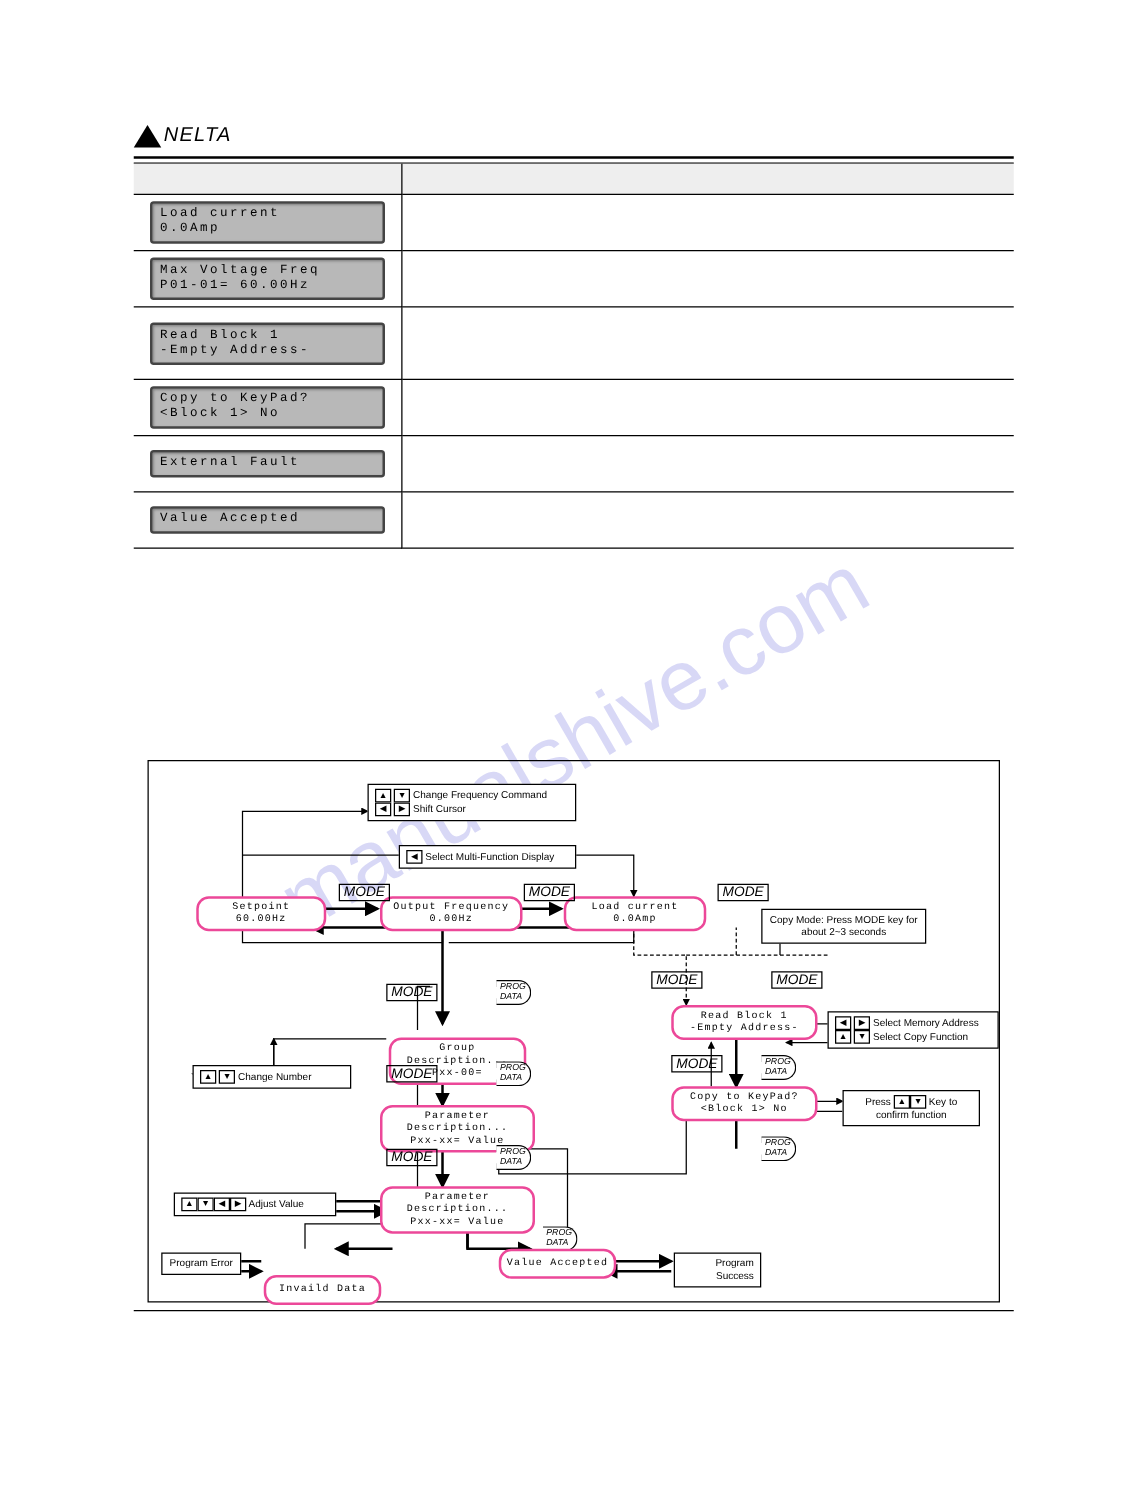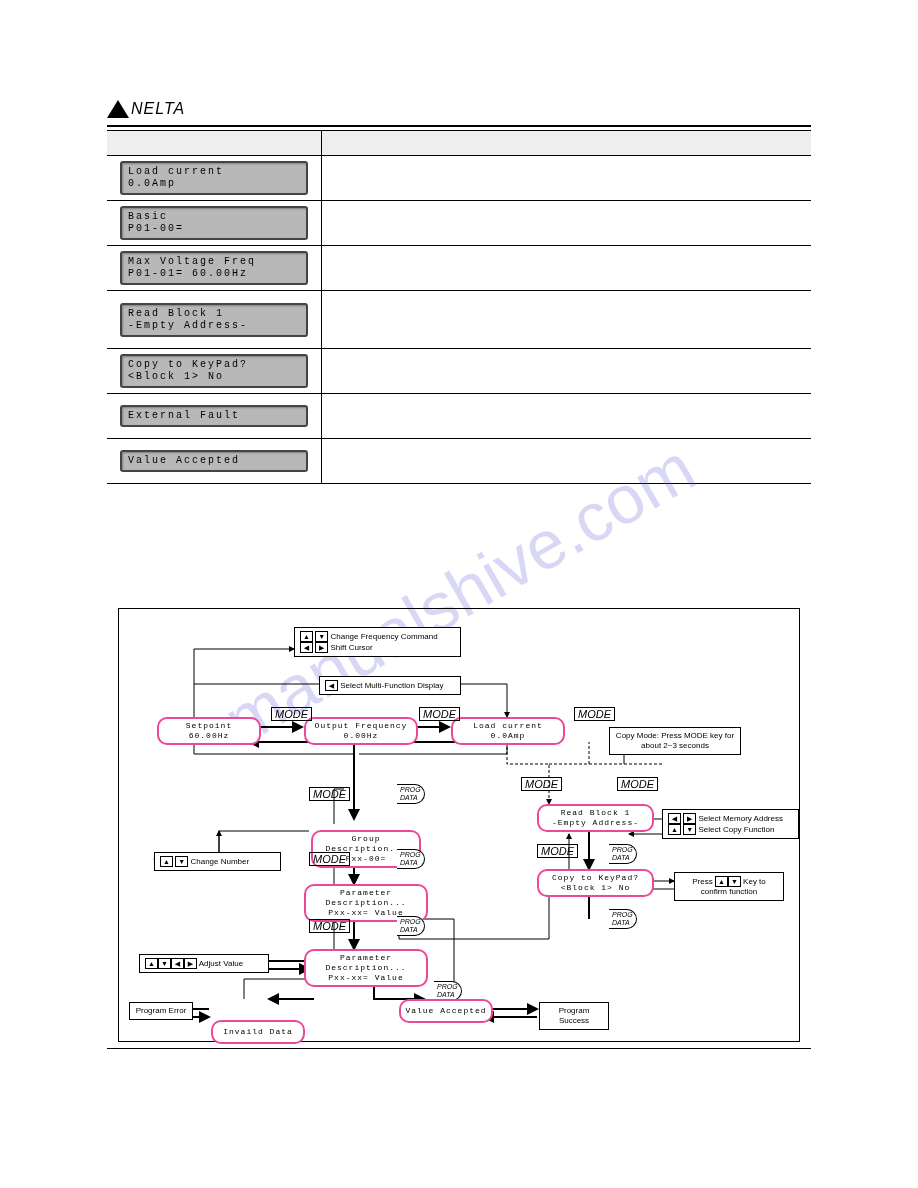--- a/index.html
+++ b/index.html
@@ -38,24 +38,20 @@
 <div class="dbl" style="top:125px"></div>
 
 <table class="tbl">
 <tbody>
         <tr>
           <td class="c1"></td>
           <td></td>
         </tr>
 <tr>
           <td class="c1"><div class="lcd"><span>Load current</span><span class="l2">        0.0Amp</span></div></td>
-          <td></td>
-        </tr>
-<tr>
-          <td class="c1"><div class="lcd"><span>Basic</span><span class="l2">P01-00=</span></div></td>
           <td></td>
         </tr>
 <tr>
           <td class="c1"><div class="lcd"><span>Max Voltage Freq</span><span class="l2">P01-01= 60.00Hz</span></div></td>
           <td></td>
         </tr>
 <tr style="height:58px">
           <td class="c1"><div class="lcd"><span>Read  Block  1</span><span class="l2">-Empty Address-</span></div></td>
           <td></td>
         </tr>
@@ -164,21 +160,21 @@
 <div class="parc" style="left:278px;top:240px">PROG<br>DATA</div>
 <div class="parc" style="left:278px;top:307px">PROG<br>DATA</div>
 <div class="parc" style="left:315px;top:372px">PROG<br>DATA</div>
 
 <div class="fbox2" style="left:35px;top:243px;width:115px"><span class="fkey">▲</span> <span class="fkey">▼</span> <span>Change Number</span></div>
 <div class="fbox2" style="left:20px;top:345px;width:118px"><span class="fkey">▲</span><span class="fkey">▼</span><span class="fkey">◀</span><span class="fkey">▶</span> <span>Adjust Value</span></div>
 
 <div class="fbox" style="left:92px;top:411px;width:82px;height:16px;line-height:16px">Invaild Data</div>
 <div class="fbox" style="left:280px;top:390px;width:82px;height:16px;line-height:16px">Value Accepted</div>
 <div class="fbox2" style="left:10px;top:393px;width:52px;text-align:center;border:1px solid #000">Program Error</div>
-<div class="fbox2" style="left:420px;top:393px;width:58px;text-align:center;border:1px solid #000">Program Success</div>
+<div class="fbox2" style="left:420px;top:393px;width:58px;text-align:right;border:1px solid #000">Program Success</div>
 
 <div class="fbox2" style="left:490px;top:118px;width:120px;text-align:center;font-size:8px">Copy Mode: Press MODE key for about 2~3 seconds</div>
 <div class="flbl" style="left:402px;top:168px;border:1px solid #000;padding:0 3px">MODE</div>
 <div class="flbl" style="left:498px;top:168px;border:1px solid #000;padding:0 3px">MODE</div>
 <div class="fbox" style="left:418px;top:195px;width:105px"><span>Read  Block  1</span><br><span>-Empty Address-</span></div>
 <div class="flbl" style="left:418px;top:235px;border:1px solid #000;padding:0 3px">MODE</div>
 <div class="parc" style="left:490px;top:235px">PROG<br>DATA</div>
 <div class="fbox" style="left:418px;top:260px;width:105px"><span>Copy to KeyPad?</span><br><span>&lt;Block 1&gt;  No</span></div>
 <div class="parc" style="left:490px;top:300px">PROG<br>DATA</div>
 

